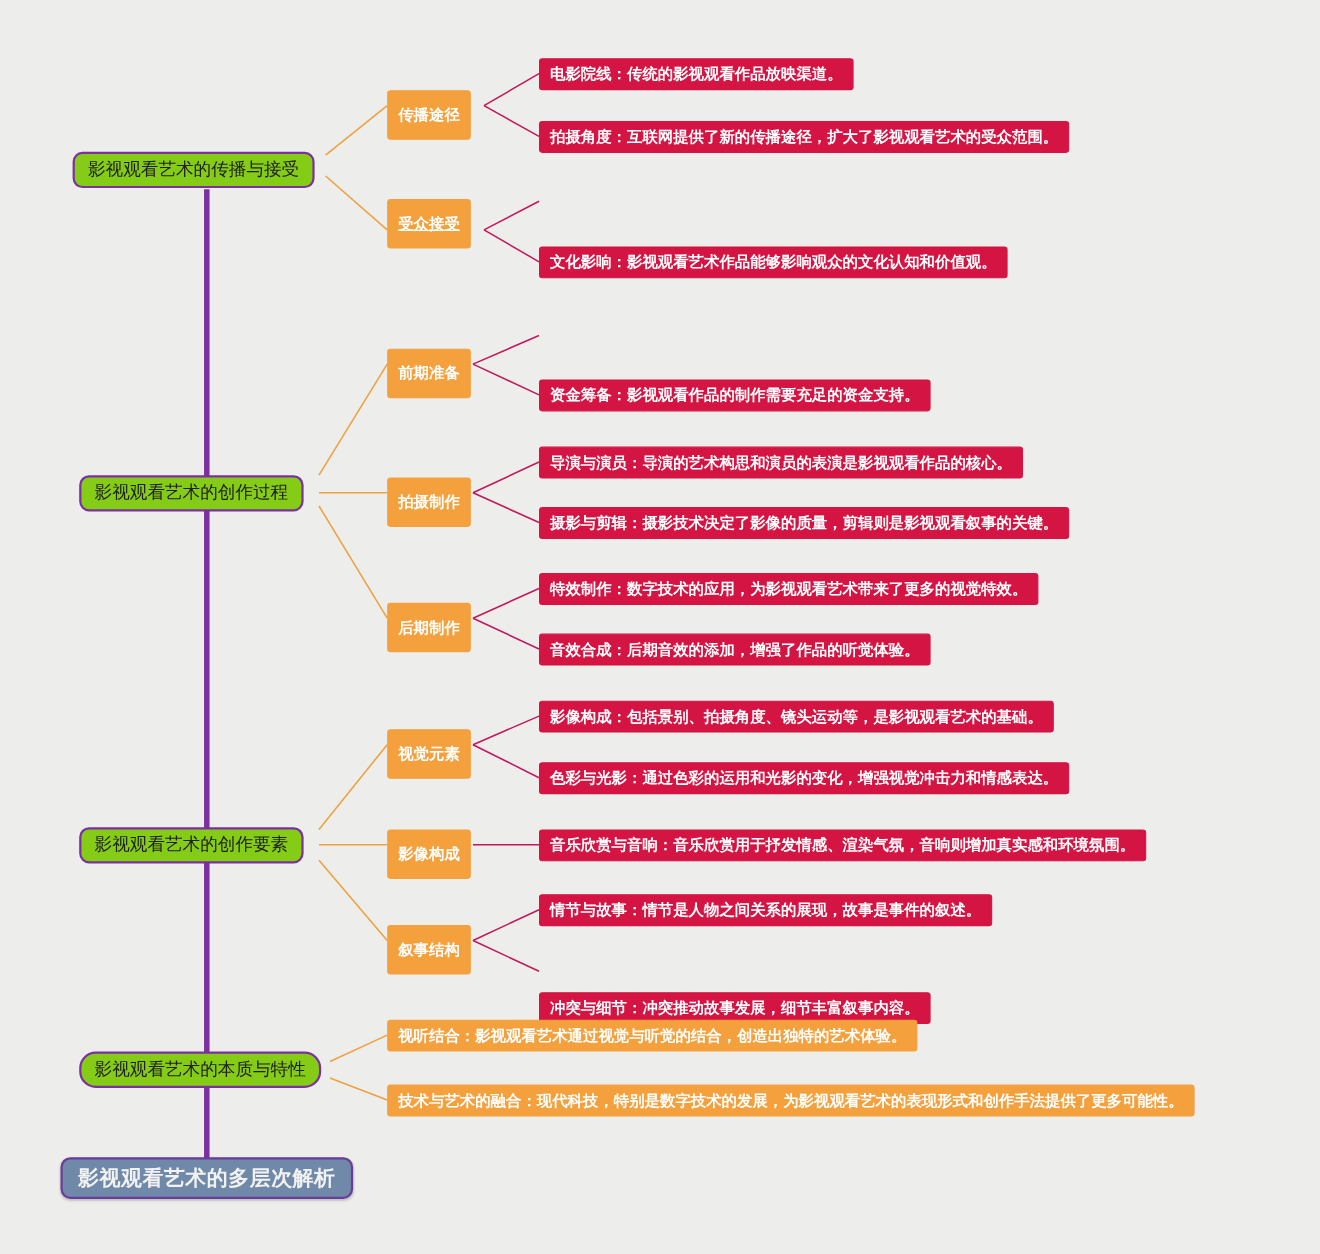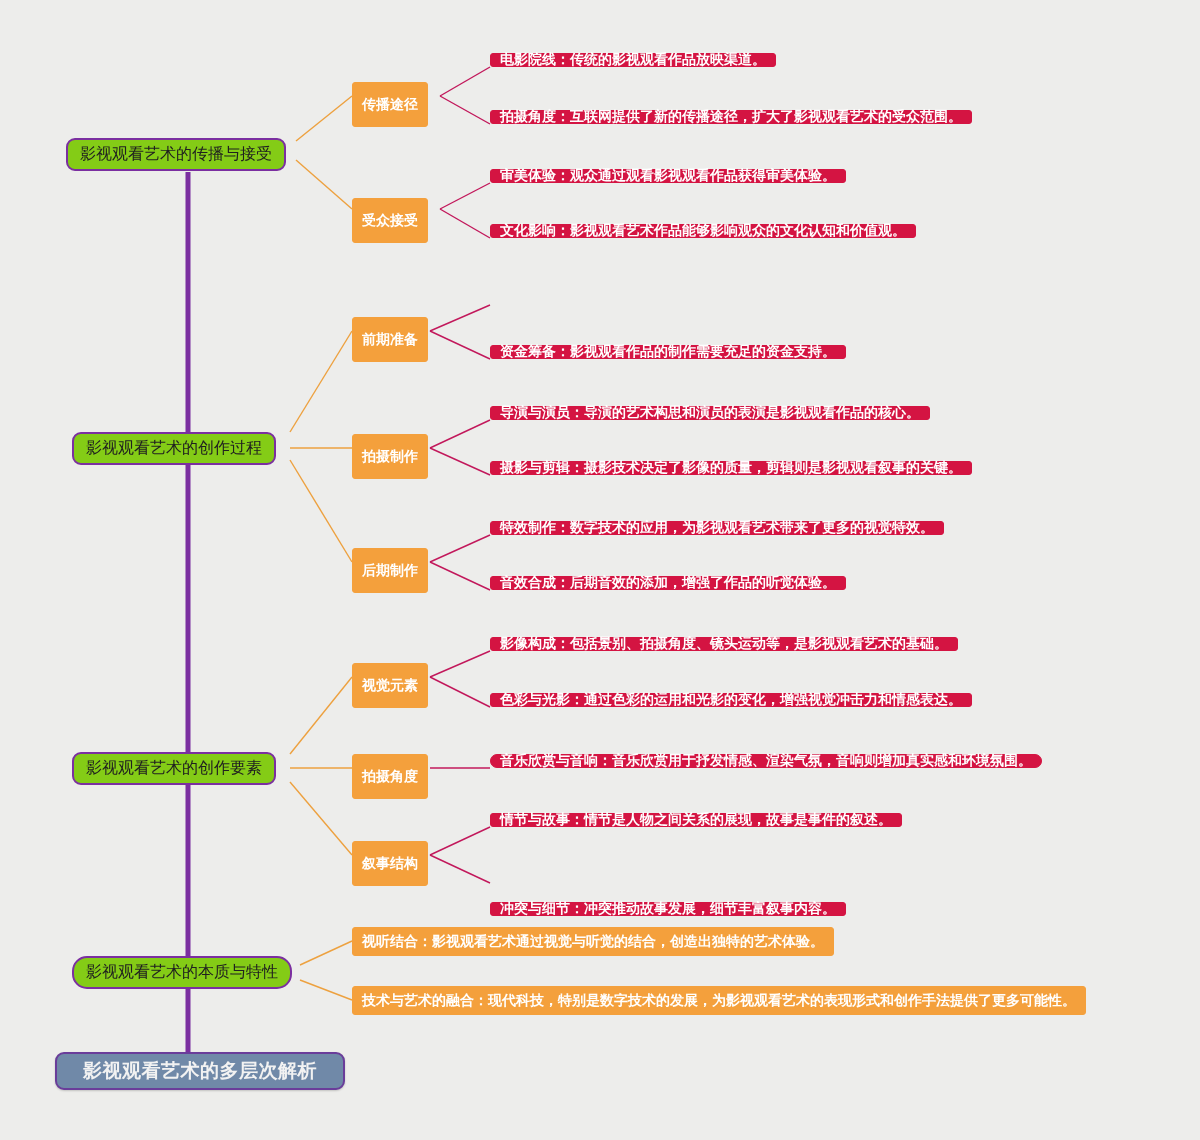--- a/index.html
+++ b/index.html
@@ -31,21 +31,21 @@
   }
 
   
   .node-root {
     background: #7089a8;
     border: 2px solid #6a3d9a;
     border-radius: 9px;
     color: #f2f2f2;
     font-size: 19px;
     font-weight: bold;
-    padding: 0 26px;
+    padding: 0 14px;
     height: 38px;
     letter-spacing: 0.5px;
     box-shadow: 0 1px 2px rgba(0,0,0,0.18);
   }
 
   
   .node-l1 {
     background: #84cc16;
     border: 2px solid #7b2fa0;
     border-radius: 9px;
@@ -81,21 +81,21 @@
 
   
   .node-l3 {
     background: #d41442;
     border: 1px solid #d41442;
     border-radius: 3px;
     color: #ffffff;
     font-size: 14px;
     font-weight: bold;
     padding: 0 9px;
-    height: 14px;
+    height: 29px;
   }
 </style>
 </head>
 <body>
 
 <div id="canvas">
 
   <svg class="links" viewBox="0 0 1200 1140">
 
     <g>
@@ -170,25 +170,22 @@
   <div class="node node-l2" style="left:352px; top:82px;">
     <span>传播途径</span>
   </div>
   <div class="node node-l3" style="left:490px; top:53px;">
     <span>电影院线：传统的影视观看作品放映渠道。</span>
   </div>
   <div class="node node-l3" style="left:490px; top:110px;">
     <span>拍摄角度：互联网提供了新的传播途径，扩大了影视观看艺术的受众范围。</span>
   </div>
 
-  <div class="node node-l2" style="left:352px; top:198px;">
+  <div class="node node-l2" style="left:352px; top:181px;text-decoration:underline;">
     <span>受众接受</span>
-  </div>
-  <div class="node node-l3" style="left:490px; top:169px;">
-    <span>审美体验：观众通过观看影视观看作品获得审美体验。</span>
   </div>
   <div class="node node-l3" style="left:490px; top:224px;">
     <span>文化影响：影视观看艺术作品能够影响观众的文化认知和价值观。</span>
   </div>
 
   <div class="node node-l2" style="left:352px; top:317px;">
     <span>前期准备</span>
   </div>
   <div class="node node-l3" style="left:490px; top:345px;">
     <span>资金筹备：影视观看作品的制作需要充足的资金支持。</span>
@@ -218,23 +215,23 @@
     <span>视觉元素</span>
   </div>
   <div class="node node-l3" style="left:490px; top:637px;">
     <span>影像构成：包括景别、拍摄角度、镜头运动等，是影视观看艺术的基础。</span>
   </div>
   <div class="node node-l3" style="left:490px; top:693px;">
     <span>色彩与光影：通过色彩的运用和光影的变化，增强视觉冲击力和情感表达。</span>
   </div>
 
   <div class="node node-l2" style="left:352px; top:754px;">
-    <span>拍摄角度</span>
-  </div>
-  <div class="node node-l3" style="left:490px; top:754px;border-radius:11px;">
+    <span>影像构成</span>
+  </div>
+  <div class="node node-l3" style="left:490px; top:754px;">
     <span>音乐欣赏与音响：音乐欣赏用于抒发情感、渲染气氛，音响则增加真实感和环境氛围。</span>
   </div>
 
   <div class="node node-l2" style="left:352px; top:841px;">
     <span>叙事结构</span>
   </div>
   <div class="node node-l3" style="left:490px; top:813px;">
     <span>情节与故事：情节是人物之间关系的展现，故事是事件的叙述。</span>
   </div>
   <div class="node node-l3" style="left:490px; top:869px;margin-top:33px;">

